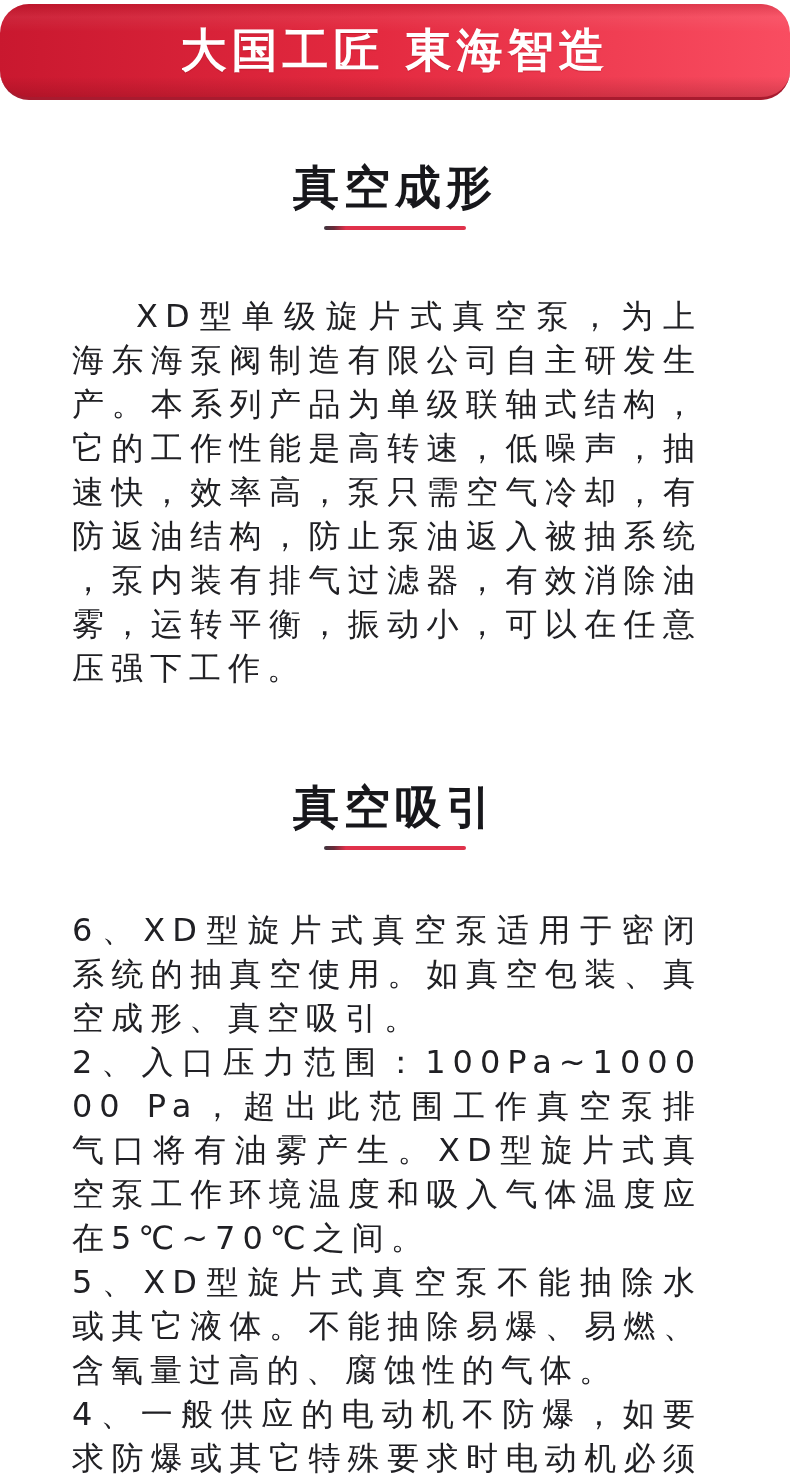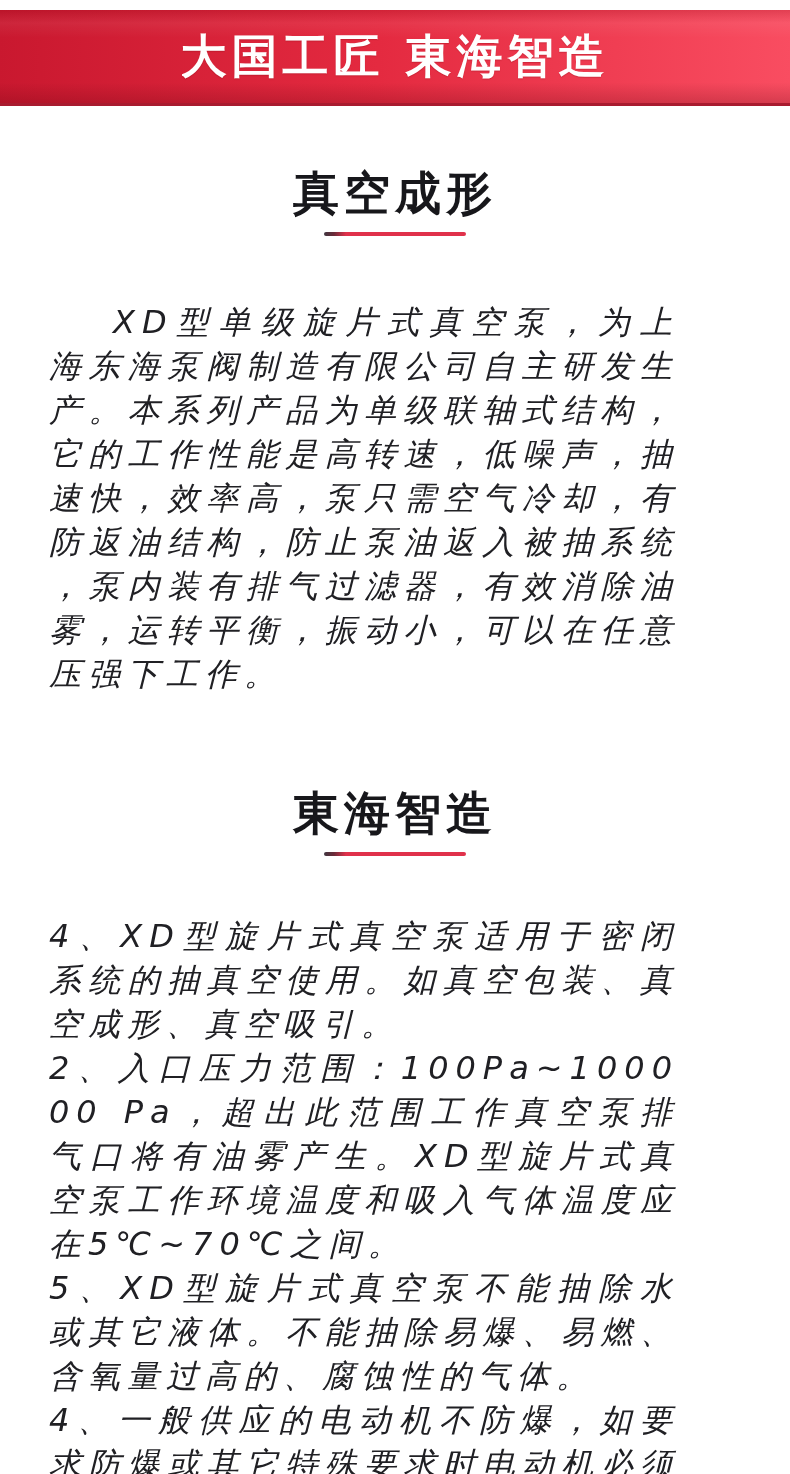--- a/index.html
+++ b/index.html
@@ -14,29 +14,30 @@
     overflow: hidden;
   }
   .page {
     width: 790px;
     height: 1474px;
     background: #ffffff;
     position: relative;
   }
   
   .banner {
-    margin-top: 10px;
+    margin-top: 4px;
     height: 93px;
     display: flex;
     align-items: center;
     justify-content: center;
     background:
       linear-gradient(180deg, rgba(120,0,14,0.18) 0%, rgba(255,255,255,0.06) 14%, rgba(0,0,0,0) 30%, rgba(0,0,0,0) 78%, rgba(90,0,12,0.22) 100%),
       linear-gradient(92deg, #c9182f 0%, #e42a40 48%, #f94d61 100%);
     border-bottom: 3px solid #a81b2f;
+    border-radius: 29px;
   }
   .banner-title {
     color: #ffffff;
     font-size: 46px;
     font-weight: bold;
     letter-spacing: 5px;
     white-space: nowrap;
     text-shadow: 0 1px 1px rgba(120,0,10,0.25);
   }
   
@@ -51,23 +52,22 @@
   }
   .heading-underline {
     width: 142px;
     height: 4px;
     margin: 10px auto 0 auto;
     border-radius: 2px;
     background: linear-gradient(90deg, #3f3640 0px, #6a2b38 10px, #e0314b 22px, #e0314b 100%);
   }
   
   .text-block {
-    margin: 0 49px;
+    margin: 0 72px;
     width: 630px;
-    font-style: italic;
   }
   .text-block p {
     margin: 0;
     font-size: 32px;
     line-height: 44px;
     letter-spacing: 7px;
     color: #202024;
     text-align: justify;
     word-break: break-all;
     line-break: anywhere;
@@ -88,23 +88,23 @@
 
   <section class="section section-1">
     <h2 class="heading">真空成形</h2>
     <div class="heading-underline"></div>
     <div class="text-block overview-block">
       <p class="indented">XD型单级旋片式真空泵，为上海东海泵阀制造有限公司自主研发生产。本系列产品为单级联轴式结构，它的工作性能是高转速，低噪声，抽速快，效率高，泵只需空气冷却，有防返油结构，防止泵油返入被抽系统，泵内装有排气过滤器，有效消除油雾，运转平衡，振动小，可以在任意压强下工作。</p>
     </div>
   </section>
 
   <section class="section section-2">
-    <h2 class="heading">東海智造</h2>
+    <h2 class="heading">真空吸引</h2>
     <div class="heading-underline"></div>
     <div class="text-block conditions-block">
-      <p>4、XD型旋片式真空泵适用于密闭系统的抽真空使用。如真空包装、真空成形、真空吸引。</p>
+      <p>6、XD型旋片式真空泵适用于密闭系统的抽真空使用。如真空包装、真空成形、真空吸引。</p>
       <p>2、入口压力范围：100Pa~100000  Pa，超出此范围工作真空泵排气口将有油雾产生。XD型旋片式真空泵工作环境温度和吸入气体温度应在5℃~70℃之间。</p>
       <p>5、XD型旋片式真空泵不能抽除水或其它液体。不能抽除易爆、易燃、含氧量过高的、腐蚀性的气体。</p>
       <p>4、一般供应的电动机不防爆，如要求防爆或其它特殊要求时电动机必须符合相关的标准。</p>
     </div>
   </section>
 
 </div>
 
 </body></html>

